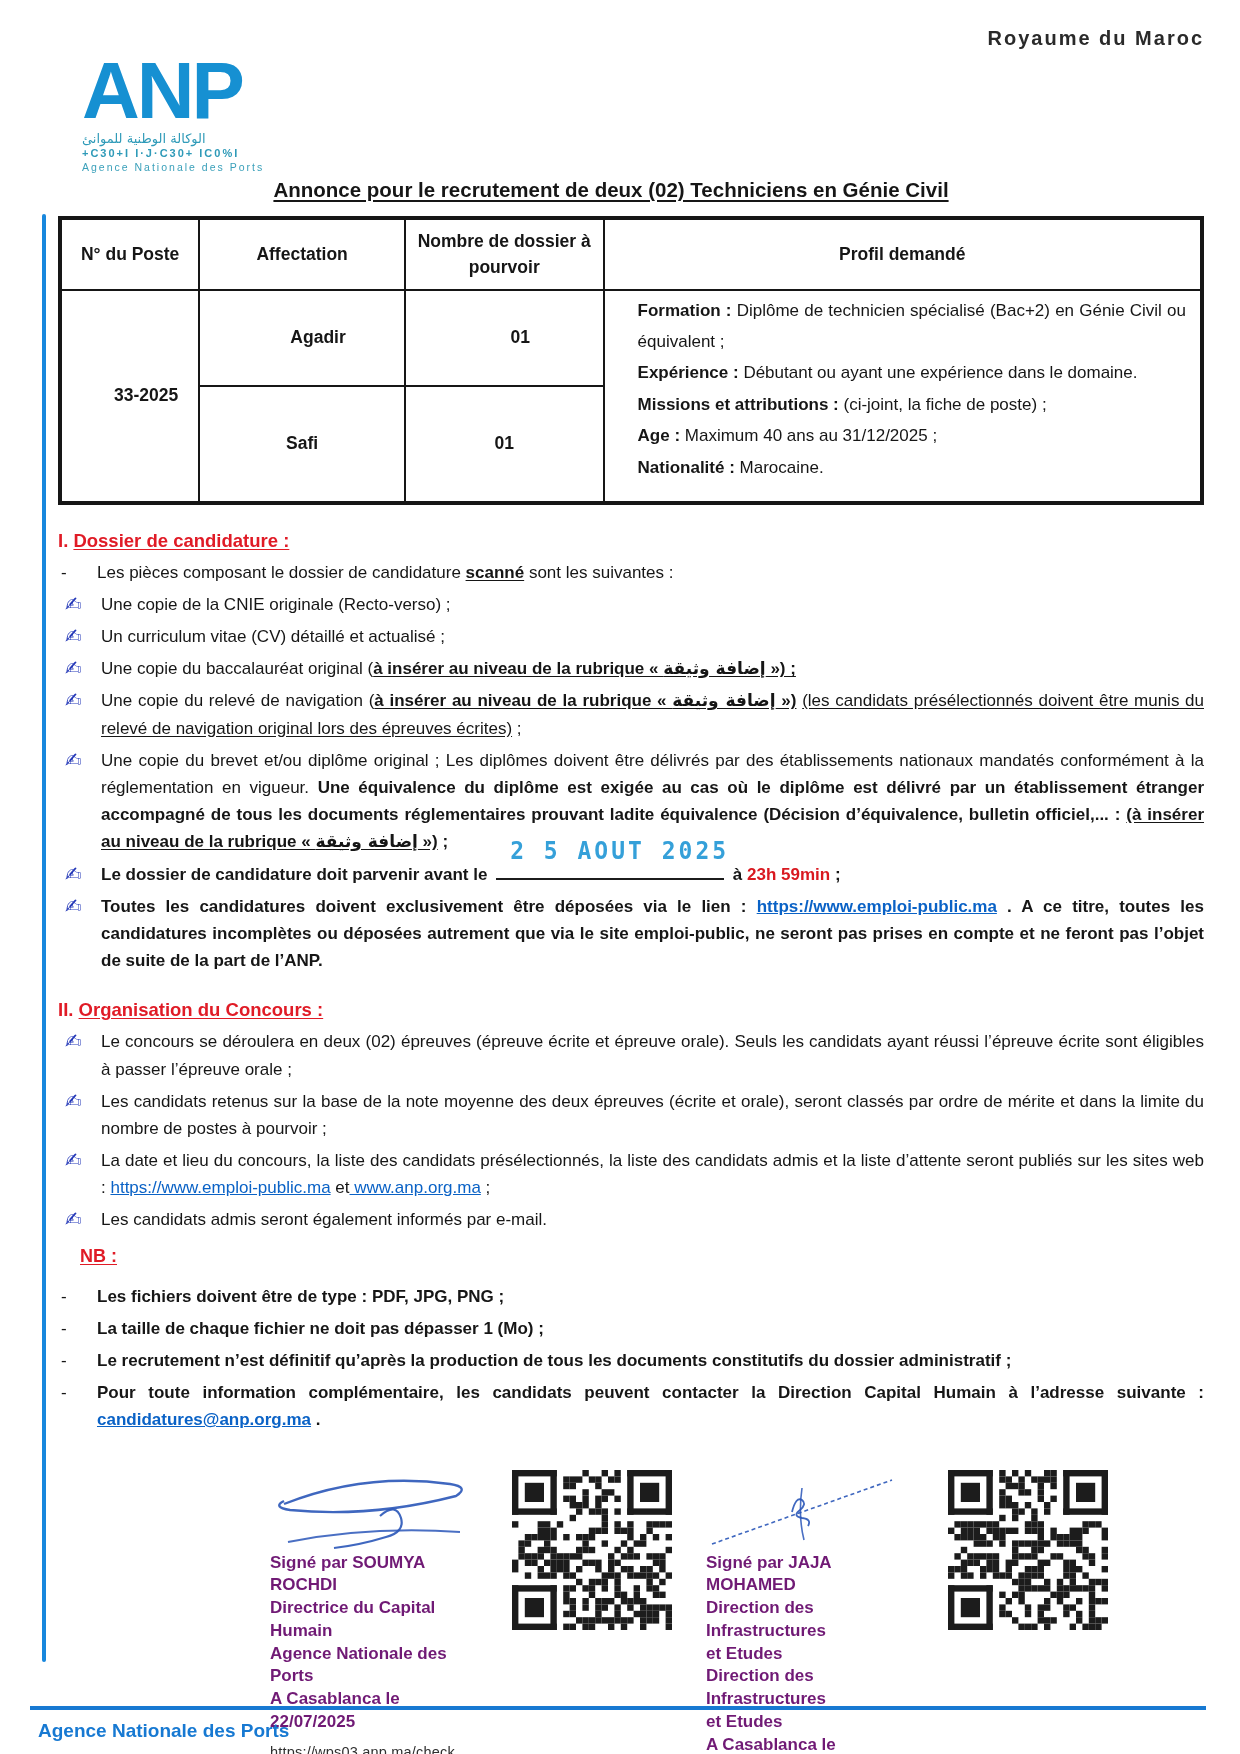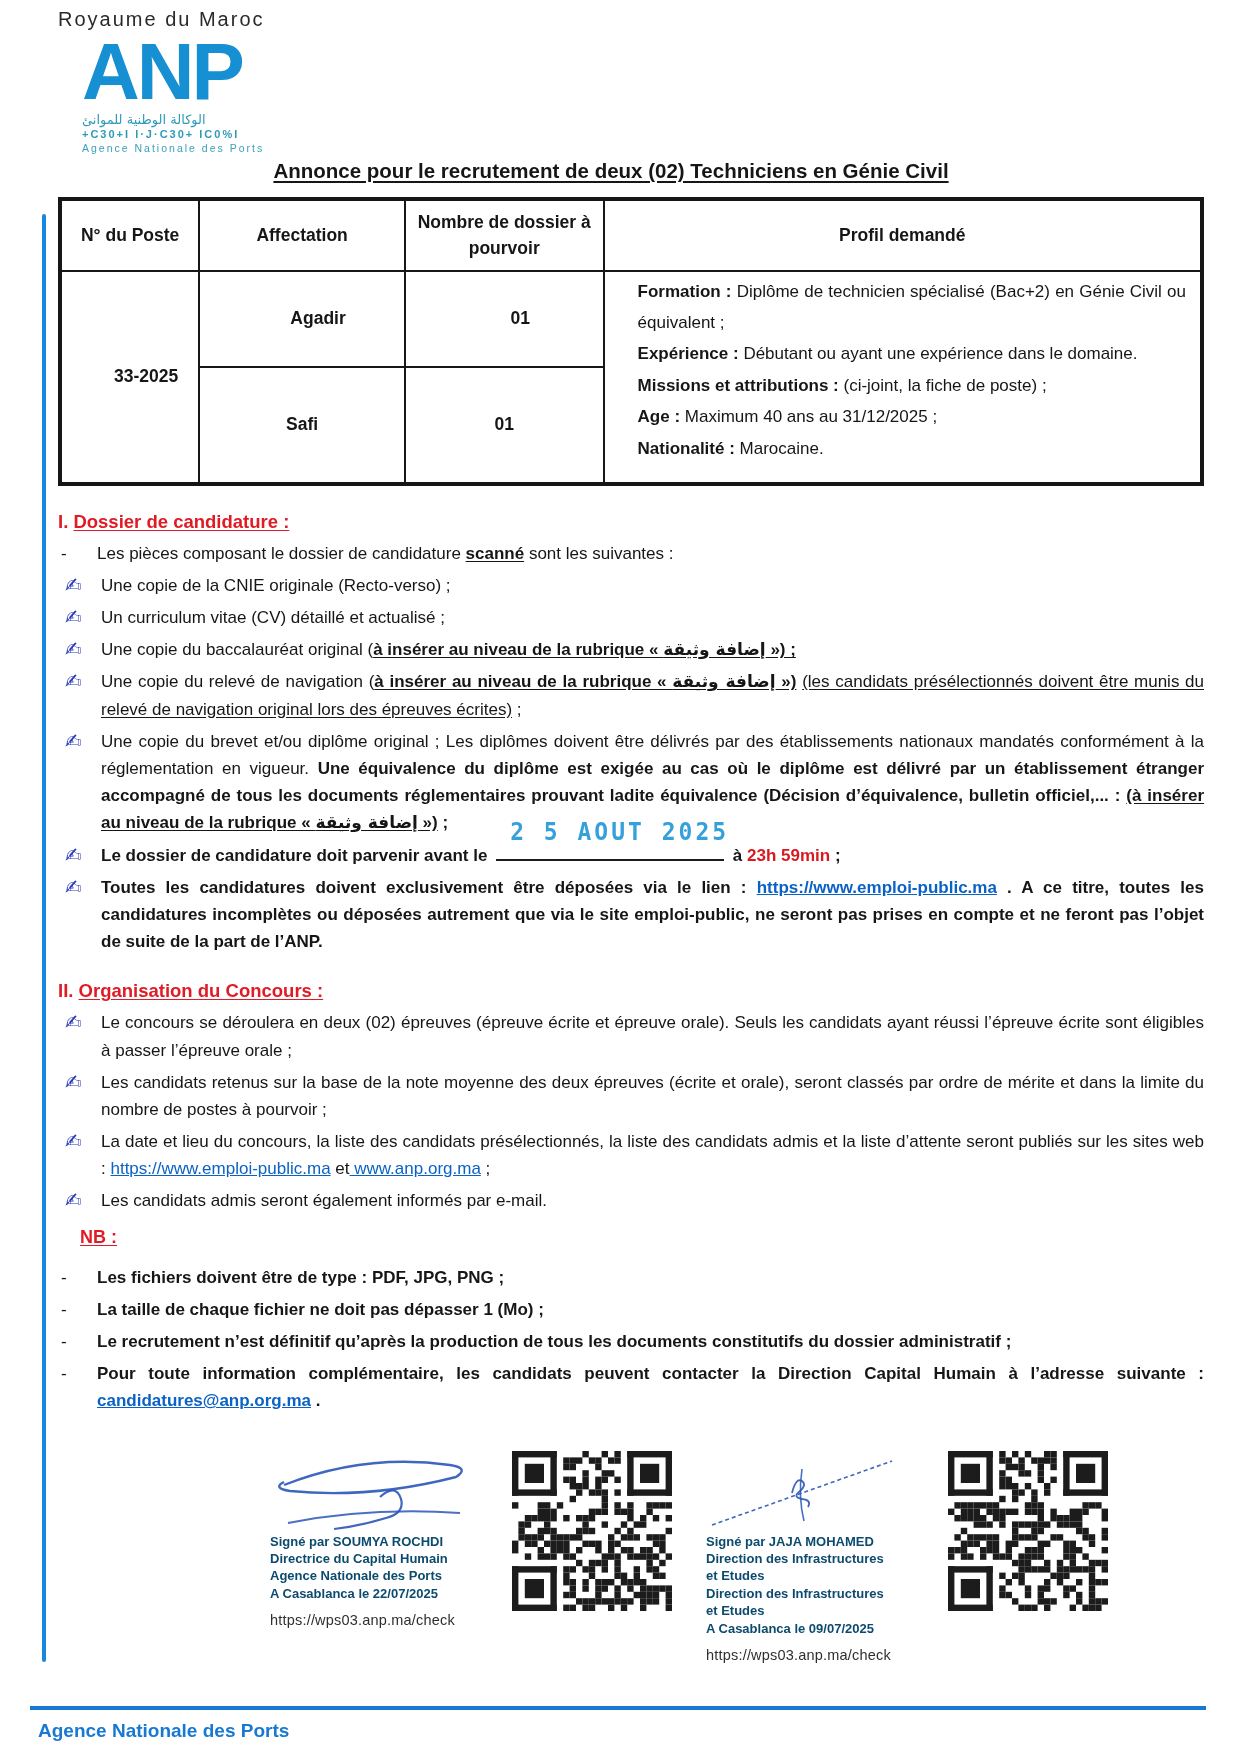--- a/index.html
+++ b/index.html
@@ -1,20 +1,20 @@
 <!DOCTYPE html>
 <html><head>
 <meta charset="utf-8">
 <style>
   html,body{margin:0;padding:0;background:#e8e8e8;}
   .page{width:1240px;height:1754px;position:relative;background:#ffffff;margin:0 auto;
         font-family:"Liberation Sans","DejaVu Sans",sans-serif;color:#161616;font-size:17px;overflow:hidden;}
   .accent-bar{position:absolute;left:42px;top:214px;width:4px;height:1448px;background:#1887dd;border-radius:2px;}
   .content{padding:0 36px 0 58px;position:relative;}
-  .kingdom{padding-top:8px;margin-left:0;font-size:20px;font-weight:normal;letter-spacing:2px;color:#2a2a2a;}
+  .kingdom{padding-top:27px;margin-left:0;font-size:20px;font-weight:bold;letter-spacing:2px;color:#2a2a2a;text-align:right;}
   .logo{margin:4px 0 0 24px;width:230px;line-height:1;}
   .logo-acr{font-size:80px;line-height:.92;font-weight:800;color:#1690d2;letter-spacing:-3px;filter:blur(.3px);}
   .logo-arabic{font-family:"DejaVu Sans",sans-serif;color:#2e9ab8;font-size:13px;margin-top:4px;filter:blur(.4px);letter-spacing:2px;}
   .logo-glyphs{color:#2e9ab8;font-size:11px;letter-spacing:2px;filter:blur(.7px);margin-top:3px;font-weight:bold;}
   .logo-caption{color:#3aa0ba;font-size:10.5px;letter-spacing:2px;filter:blur(.45px);margin-top:3px;}
   .doc-title{text-align:center;font-weight:bold;font-size:20.5px;text-decoration:underline;text-underline-offset:3px;margin:6px 40px 14px 0;}
   .intro{text-align:justify;line-height:1.62;margin-right:2px;}
   table.poste{border-collapse:collapse;width:100%;margin-top:12px;border:4px solid #161616;}
   table.poste th,table.poste td{border:2.5px solid #161616;}
   table.poste th{font-weight:bold;font-size:17.5px;padding:8px 6px;line-height:1.5;}
@@ -29,21 +29,21 @@
   .txt{flex:1;text-align:justify;}
   .b{font-weight:bold;} .u{text-decoration:underline;text-underline-offset:2px;}
   .ar{font-family:"DejaVu Sans",sans-serif;}
   .link{color:#0a62c6;text-decoration:underline;cursor:pointer;}
   .blank{display:inline-block;width:228px;border-bottom:2.5px solid #1c1c1c;height:15px;position:relative;margin:0 4px;vertical-align:baseline;}
   .stamp{position:absolute;left:14px;top:-31px;font-family:"DejaVu Sans Mono",monospace;font-weight:bold;font-size:23px;
          color:#35a0d9;letter-spacing:3px;white-space:nowrap;filter:blur(.4px);transform:scaleY(1.08);}
   .nb-head{margin:12px 0 16px 22px;font-size:18px;}
   .sig-row{display:flex;align-items:flex-start;margin:36px 0 0 212px;gap:34px;}
   .sig-block{width:208px;}
-  .sig-block .siglines{color:#0c4a6e;font-weight:bold;font-size:13px;line-height:1.34;}
+  .sig-block .siglines{color:#701a75;font-weight:bold;font-size:17px;line-height:1.34;}
   .sig-url{margin-top:10px;color:#2f2f2f;font-size:14.5px;letter-spacing:.2px;}
   .sig-art{display:block;margin-bottom:0;}
   .qr{flex:0 0 160px;height:160px;}
   .footer{position:absolute;left:0;right:0;bottom:12px;}
   .foot-line{height:4px;background:#1779d2;margin:0 34px 10px 30px;}
   .foot-org{color:#1779d2;font-weight:bold;font-size:19px;margin-left:38px;}
   .foot-addr{font-weight:bold;font-size:16.5px;margin:3px 0 0 30px;color:#141414;}
 </style>
 </head>
 <body>

